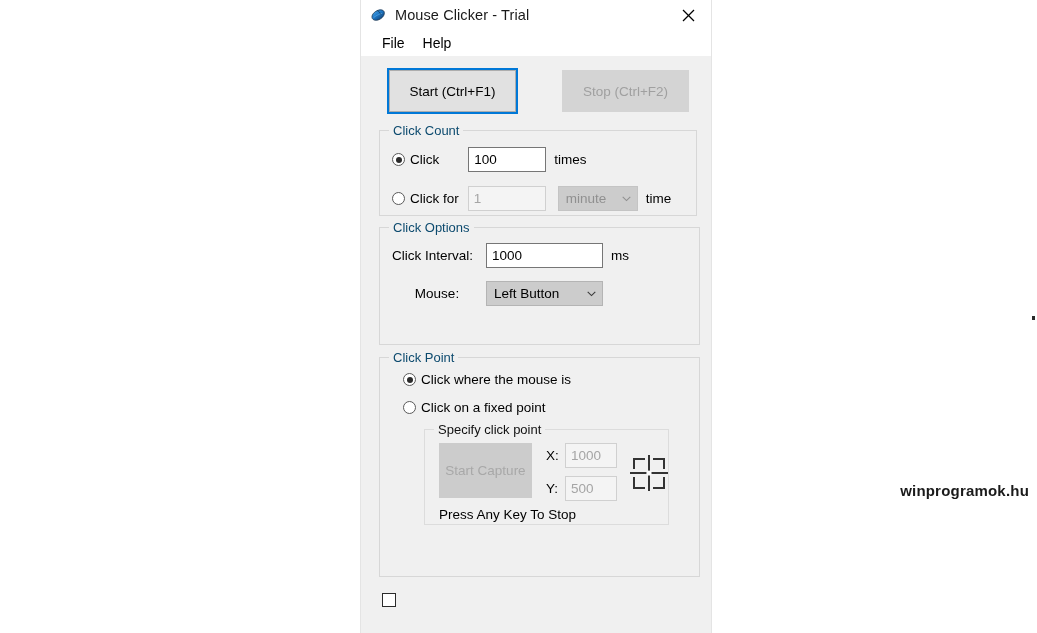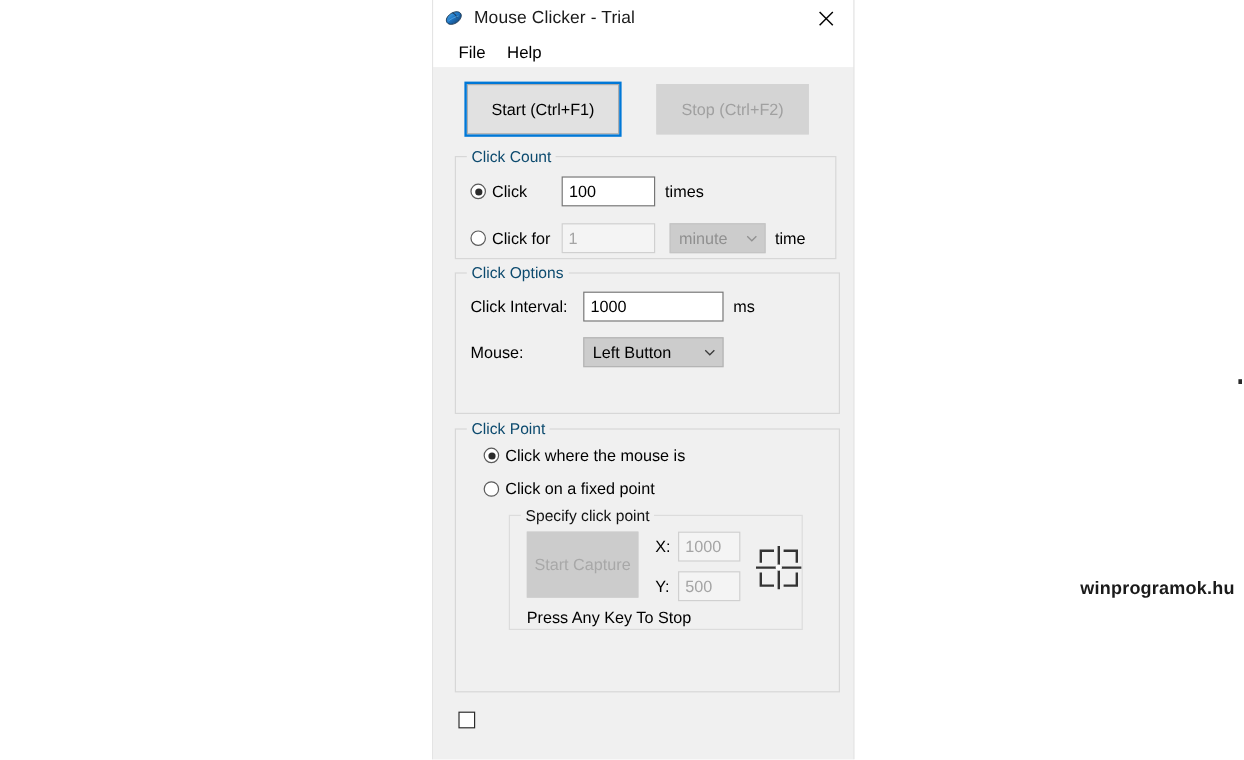--- a/index.html
+++ b/index.html
@@ -62,21 +62,21 @@
 
   .client {
     position: absolute;
     left: 0; right: 0; top: 56px; bottom: 0;
     background: #f0f0f0;
   }
 
   
   .btn-row {
     display: flex;
-    gap: 31px;
+    gap: 46px;
     padding: 14px 0 0 28px;
   }
   .btn {
     width: 127px; height: 42px;
     font-size: 13.5px;
     display: flex; align-items: center; justify-content: center;
     box-sizing: border-box;
     cursor: default;
     white-space: nowrap;
   }
@@ -298,21 +298,21 @@
       <div class="group g-clickoptions">
         <div class="legend">Click Options</div>
 
         <div class="row" style="margin:15px 0 0 12px;">
           <span class="static-text" style="width:90px;">Click Interval:</span>
           <div class="txt" style="width:117px; margin-left:4px;">1000</div>
           <span class="unit">ms</span>
         </div>
 
         <div class="row" style="margin:13px 0 0 12px;">
-          <span class="static-text" style="width:90px; text-align:left;">Mouse:</span>
+          <span class="static-text" style="width:90px; text-align:center;">Mouse:</span>
           <div class="combo" style="width:117px; margin-left:4px;">
             <span>Left Button</span>
             <span class="chev">
               <svg width="9" height="6" viewBox="0 0 9 6">
                   <path d="M0.7 0.9 L4.5 4.6 L8.3 0.9" fill="none" stroke="#3a3a3a" stroke-width="1.1"></path>
                 </svg>
             </span>
           </div>
         </div>
 

